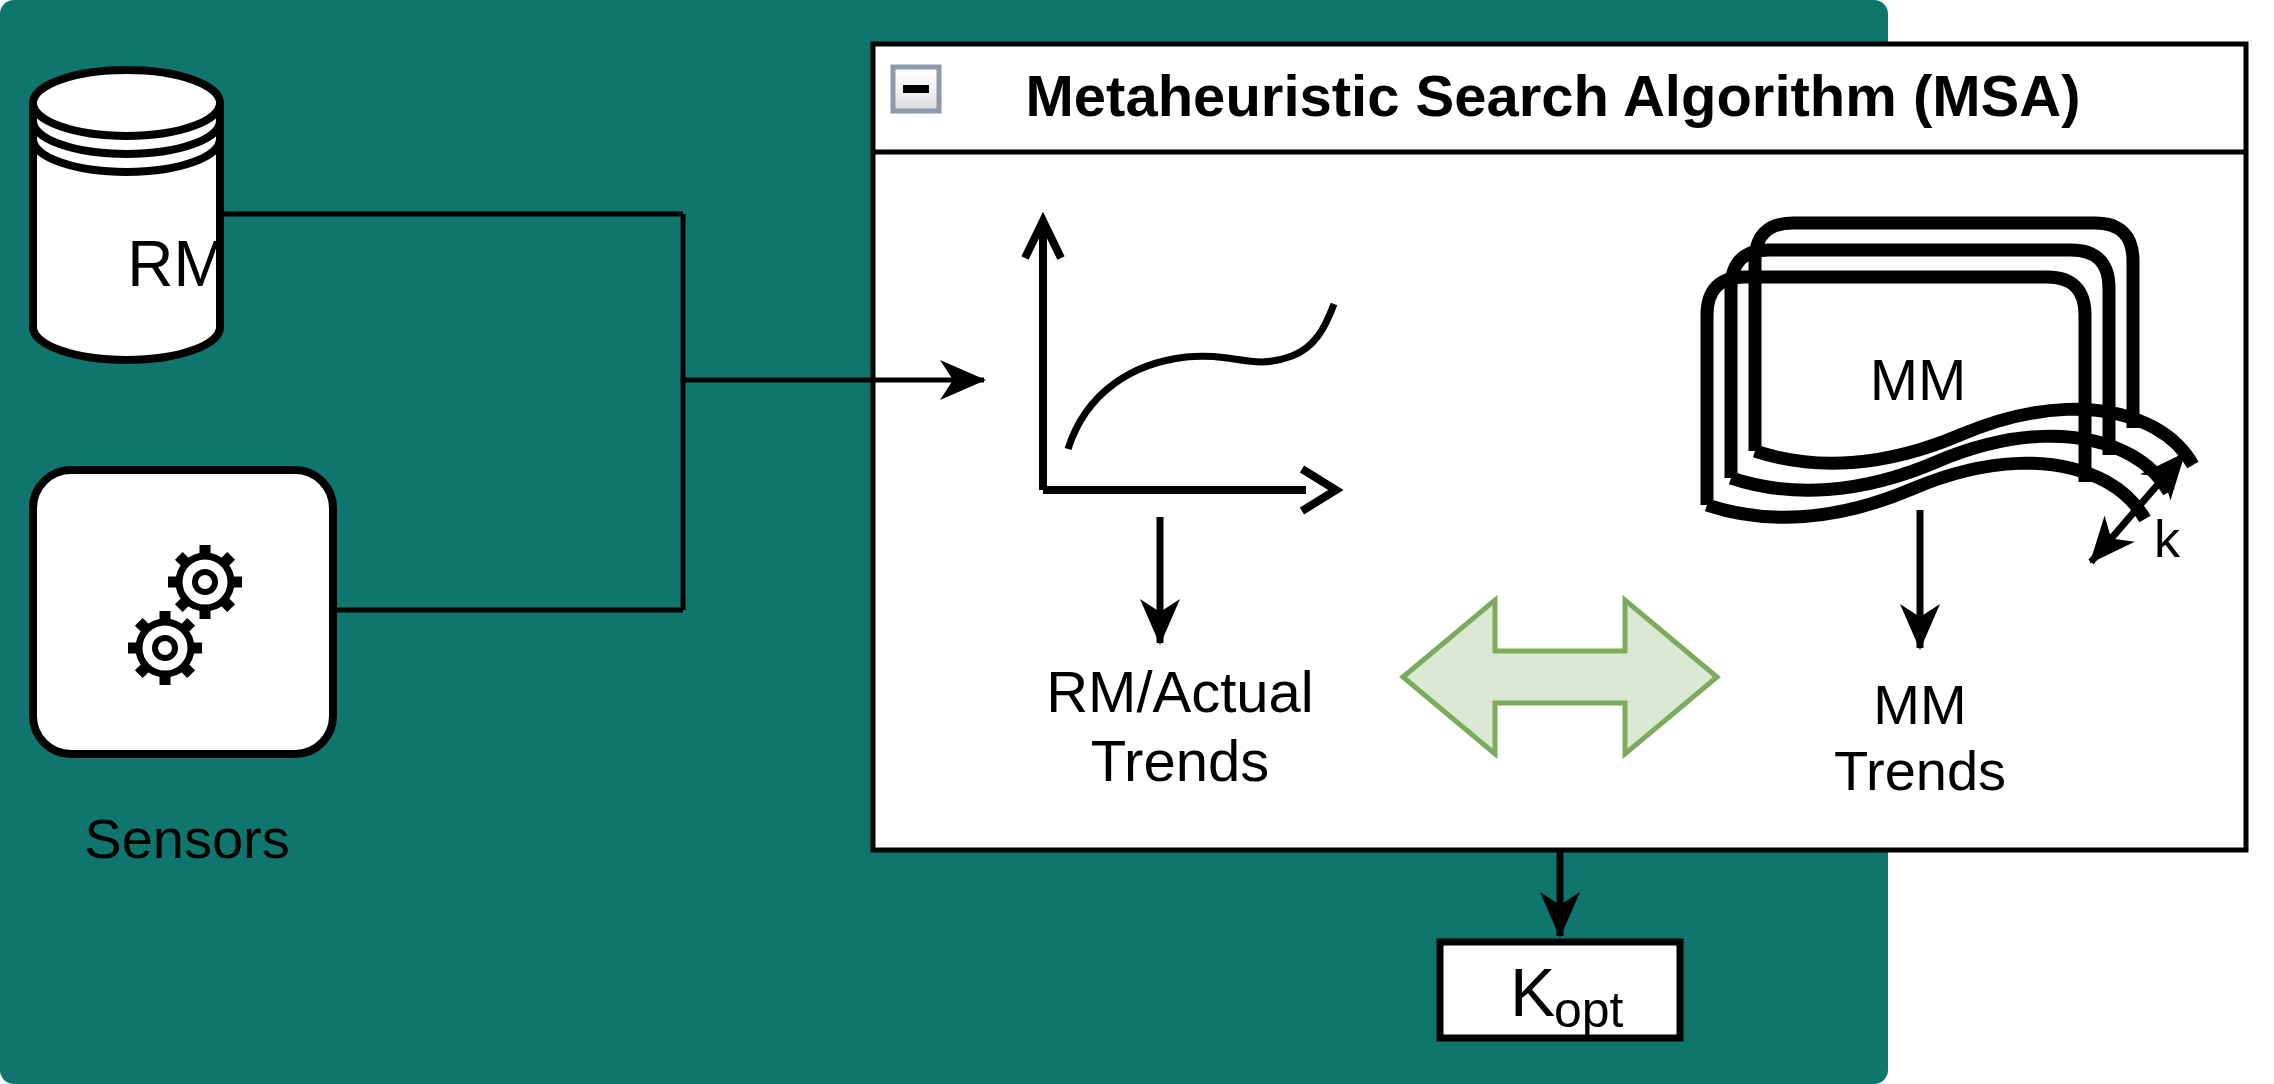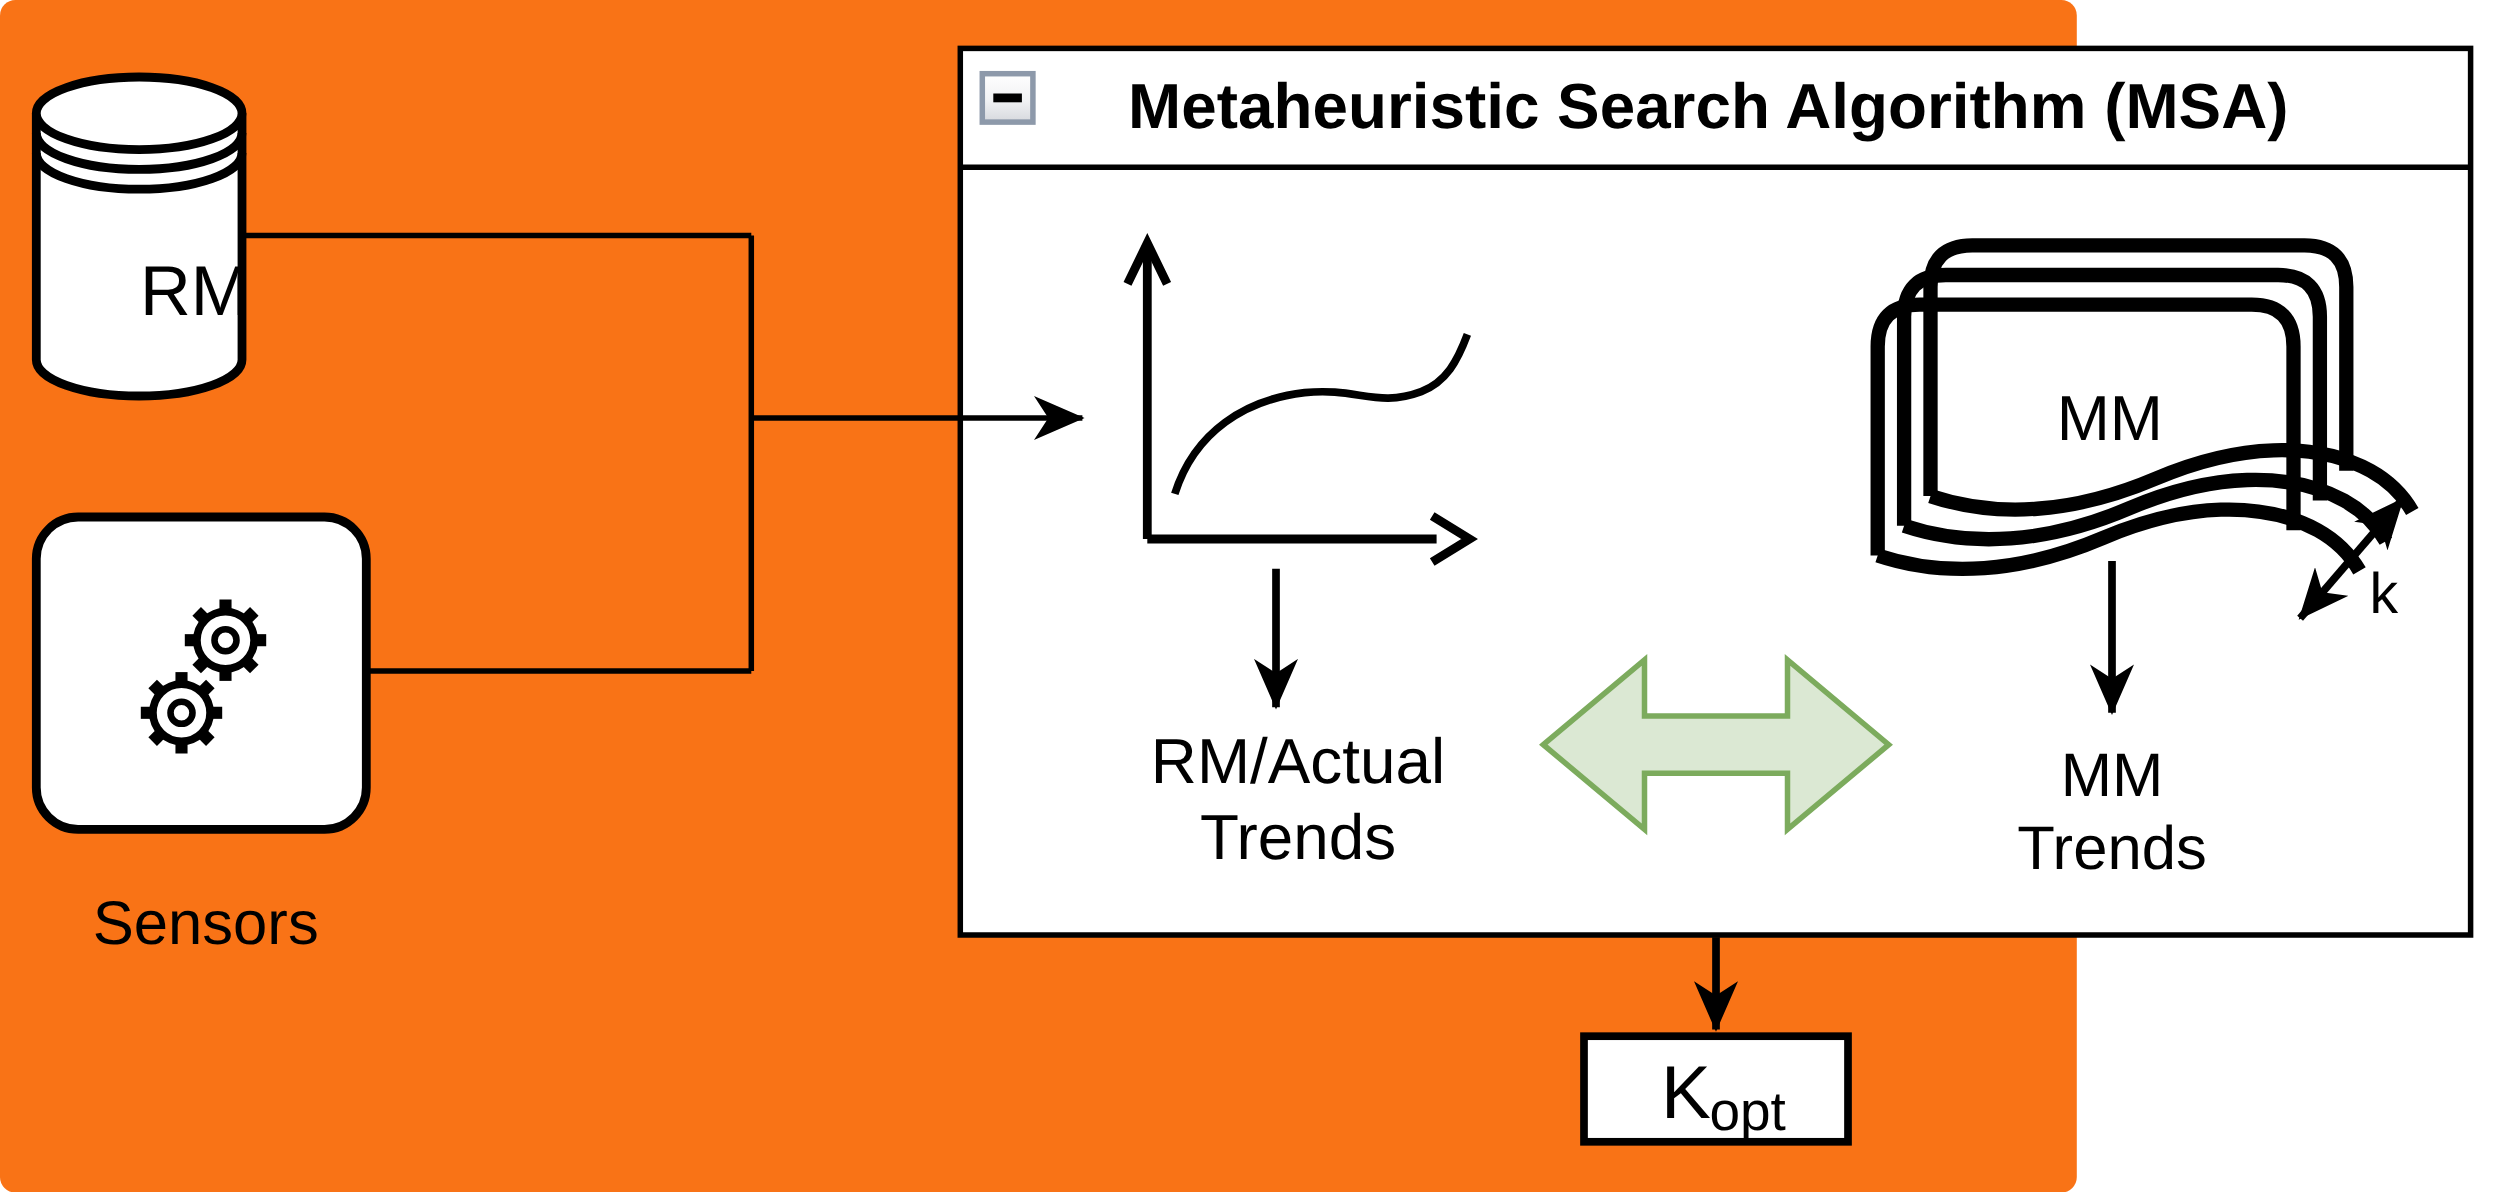--- a/index.html
+++ b/index.html
@@ -1,16 +1,16 @@
 <!DOCTYPE html>
 <html><head>
 <meta charset="utf-8">
 <style>
   html,body{margin:0;padding:0;background:#ffffff;}
-  .stage{width:1888px;height:1084px;position:relative;background:#f97316;border-radius:14px;}
+  .stage{width:1888px;height:1084px;position:relative;background:#0f766e;border-radius:14px;}
   svg text{font-family:"Liberation Sans", sans-serif; fill:#000;}
   .t-bold{font-weight:bold;}
 </style>
 </head>
 <body>
 
 <div class="stage">
 <svg width="2274" height="1084" viewBox="0 0 2274 1084" xmlns="http://www.w3.org/2000/svg">
   <defs>
     <marker id="dart" viewBox="0 0 46 40" markerWidth="46" markerHeight="40" markerUnits="userSpaceOnUse" refX="44" refY="20" orient="auto-start-reverse">

